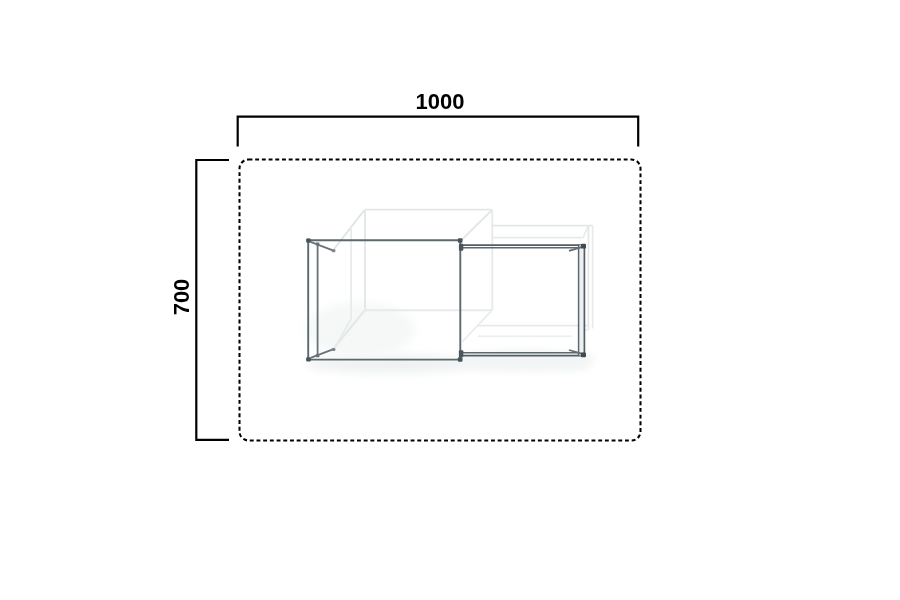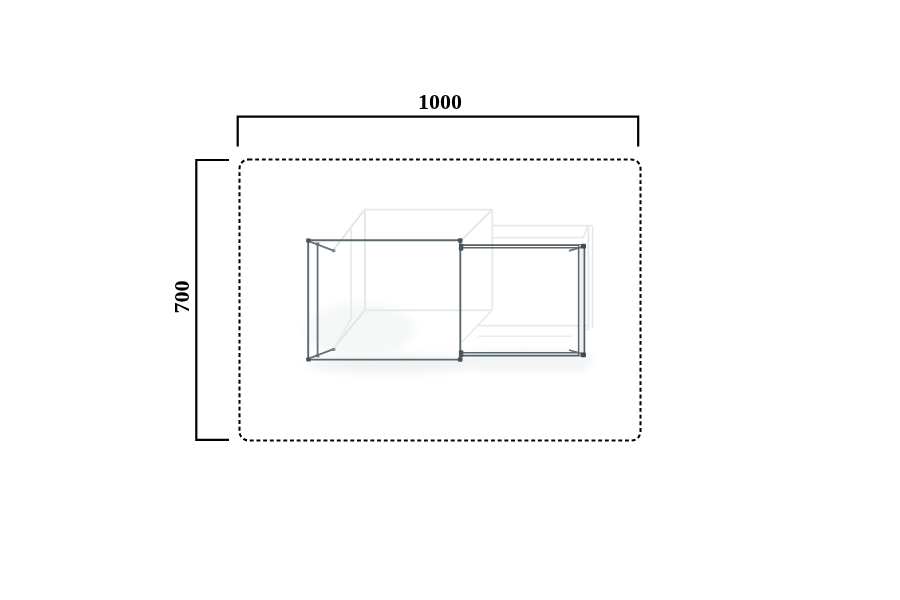--- a/index.html
+++ b/index.html
@@ -1,17 +1,17 @@
 <!DOCTYPE html>
 <html><head>
 <meta charset="utf-8">
 <style>
   html,body{margin:0;padding:0;background:#ffffff;}
   .page{position:relative;width:900px;height:600px;background:#ffffff;overflow:hidden;
-        font-family:Liberation Serif, serif;}
+        font-family:Liberation Sans, sans-serif;}
   svg{position:absolute;left:0;top:0;}
 </style>
 </head>
 <body>
 <div class="page">
 <svg width="900" height="600" viewBox="0 0 900 600">
   <defs>
     <filter id="soft" x="-60%" y="-60%" width="220%" height="220%">
       <feGaussianBlur stdDeviation="5"></feGaussianBlur>
     </filter>

